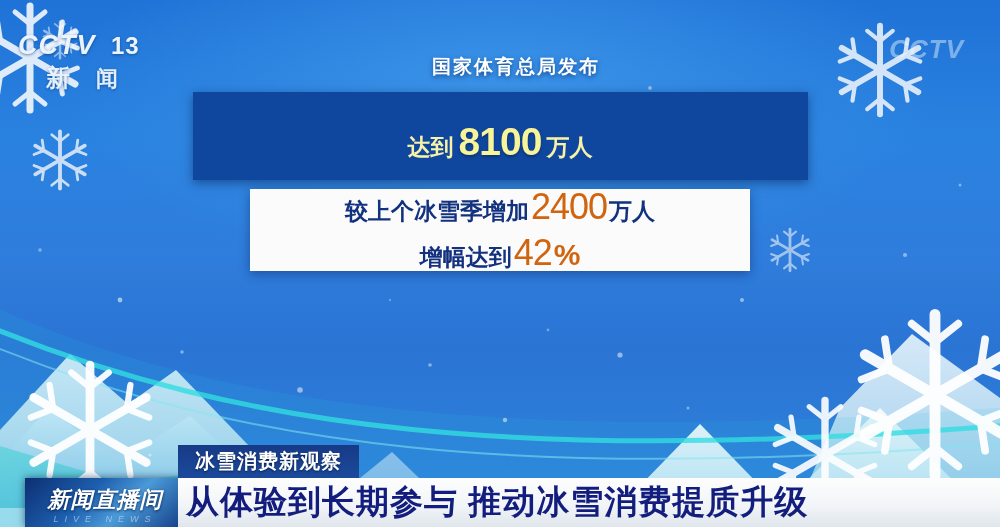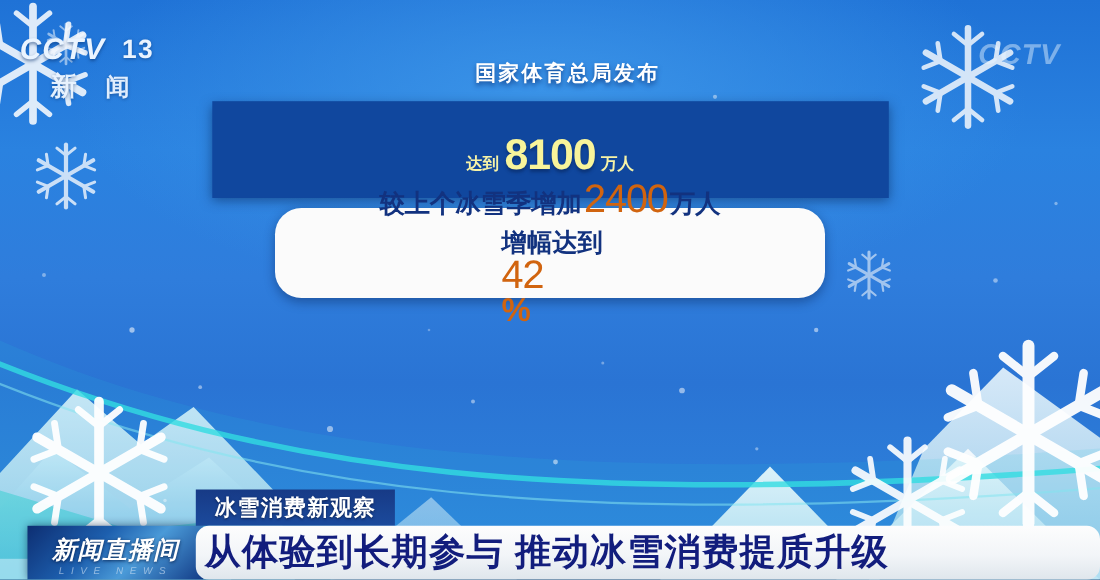--- a/index.html
+++ b/index.html
@@ -55,34 +55,34 @@
   }
 
   
   #navybox{
     margin:12px auto 0;width:615px;height:88px;background:#10479e;
     box-shadow:0 3px 10px rgba(4,26,72,.5);
     display:flex;flex-direction:column;align-items:center;justify-content:center;
   }
   #navybox .l1{color:#fff;font-size:23px;font-weight:700;letter-spacing:.5px;line-height:1;}
   #navybox .l2{margin-top:10px;display:flex;align-items:baseline;line-height:1;}
-  #navybox .l2 .pre,#navybox .l2 .post{color:#f7f3a6;font-size:15px;font-weight:700;}
+  #navybox .l2 .pre,#navybox .l2 .post{color:#f7f3a6;font-size:23px;font-weight:700;}
   #navybox .l2 .big{
     color:#f8f49a;font-size:39px;font-weight:800;letter-spacing:-1px;margin:0 5px;
     text-shadow:0 2px 3px rgba(4,26,72,.45);
   }
 
   
   #whitebox{
     margin:9px auto 0;width:500px;height:82px;background:#fbfbfb;
     box-shadow:0 3px 10px rgba(4,26,72,.4);
-    display:flex;flex-direction:column;align-items:center;justify-content:center;border-radius:24px;
+    display:flex;flex-direction:column;align-items:center;justify-content:center;
   }
   #whitebox .row{display:flex;align-items:baseline;line-height:1;}
-  #whitebox .row+.row{margin-top:10px;flex-direction:column;}
+  #whitebox .row+.row{margin-top:10px;}
   #whitebox .cn{color:#12327f;font-size:23px;font-weight:700;}
   #whitebox .num{color:#d1640f;font-size:36px;font-weight:400;letter-spacing:-1px;margin:0 2px;}
   #whitebox .pct{color:#d1640f;font-size:30px;font-weight:800;}
 
   
   #livelogo{
     left:25px;bottom:0;width:160px;height:49px;
     background:linear-gradient(135deg,#0d2e72 0%,#1d5fae 38%,#4a9ad8 62%,#123b86 100%);
     box-shadow:0 0 8px rgba(2,18,54,.6);
     font-style:italic;
@@ -98,21 +98,20 @@
   }
   #tagbox{
     left:178px;bottom:49px;height:33px;padding:0 17px;display:flex;align-items:center;
     background:linear-gradient(180deg,#173a86 0%,#1b4a9c 100%);
   }
   #tagbox .t{color:#fff;font-size:20px;font-weight:700;letter-spacing:1px;white-space:nowrap;
              text-shadow:0 1px 2px rgba(0,16,50,.7);}
   #headlinebar{
     left:178px;bottom:0;width:822px;height:49px;display:flex;align-items:center;
     background:linear-gradient(180deg,#fdfdfd 0%,#f2f5f8 55%,#dfe6ec 100%);
-    border-radius:12px;
   }
   #headlinebar .t{
     margin-left:8px;color:#121d7d;font-size:33px;font-weight:800;letter-spacing:1px;white-space:nowrap;
   }
 </style>
 </head>
 <body>
 
 <div id="stage">
 

